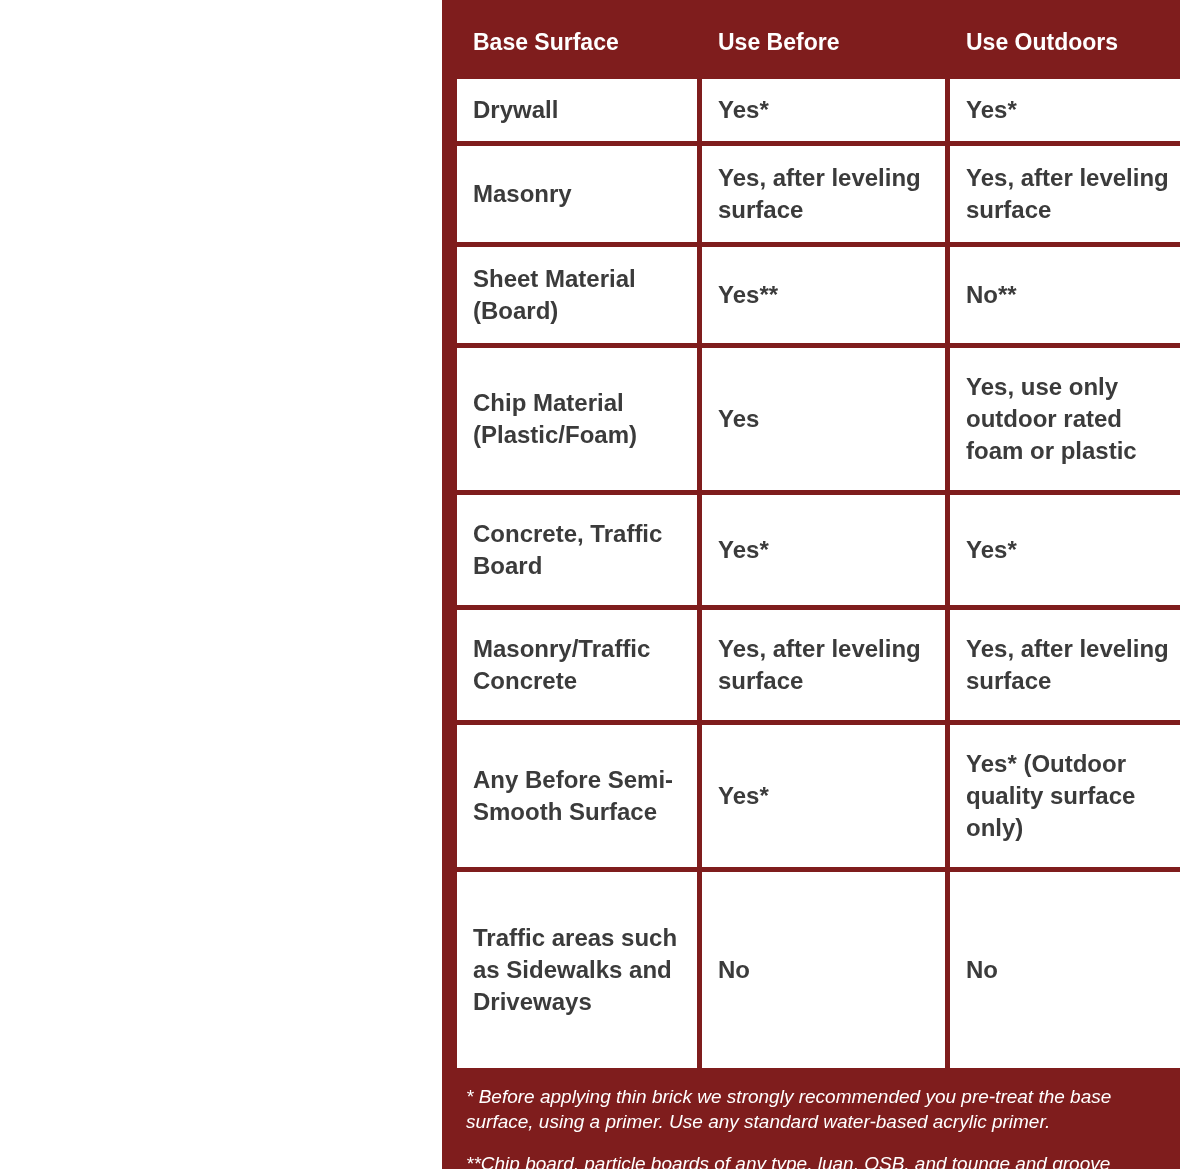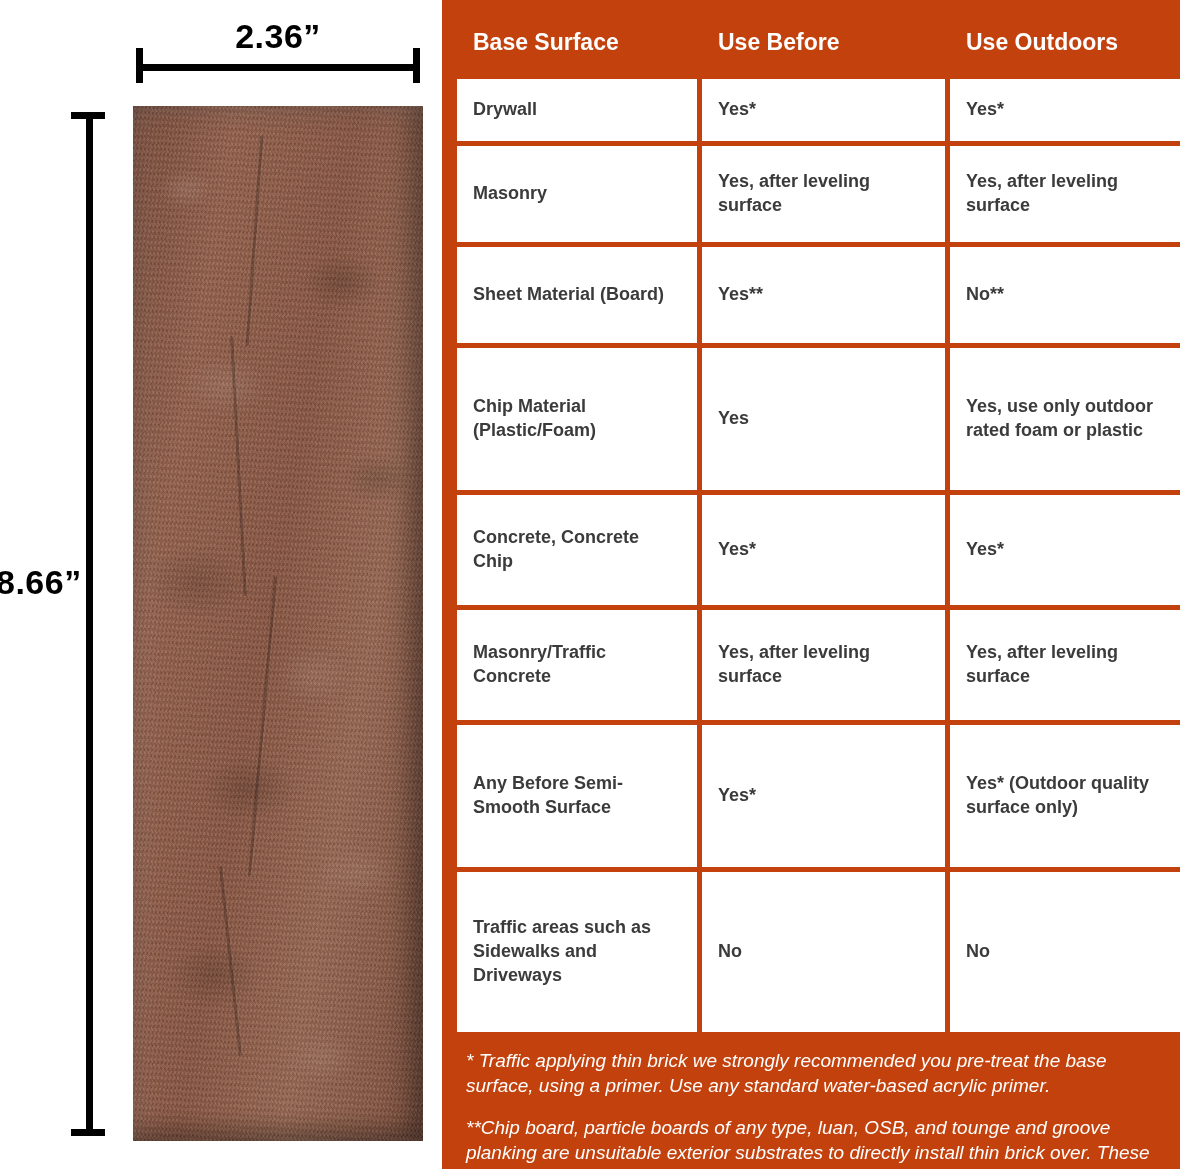--- a/index.html
+++ b/index.html
@@ -145,21 +145,21 @@
     letter-spacing: 0.5px;
   }
 
   
   .table-panel {
     position: absolute;
     left: 442px;
     top: 0;
     width: 738px;
     height: 1169px;
-    background: #c2410c;
+    background: #7f1d1d;
     box-sizing: border-box;
     padding: 10px 10px 8px 10px;
   }
 
   table.spec {
     width: 100%;
     border-collapse: separate;
     border-spacing: 5px;
     table-layout: fixed;
   }
@@ -168,82 +168,55 @@
     font-size: 23px;
     font-weight: bold;
     text-align: left;
     padding: 14px 16px 18px 16px;
     vertical-align: top;
     background: transparent;
   }
   table.spec td {
     background: #ffffff;
     color: #3b3b3b;
-    font-size: 18px;
+    font-size: 24px;
     font-weight: bold;
     line-height: 1.32;
     padding: 12px 16px;
     vertical-align: middle;
     box-sizing: border-box;
   }
   table.spec col.c1 { width: 240px; }
   table.spec col.c2 { width: 243px; }
   table.spec col.c3 { width: 235px; }
 
   .row-h1 td { height: 62px; }
   .row-h2 td { height: 96px; }
   .row-h3 td { height: 142px; }
   .row-h4 td { height: 110px; }
-  .row-h5 td { height: 160px; margin-left: 11px; }
+  .row-h5 td { height: 196px; margin-left: 11px; }
 
   .footnotes {
     margin-top: 8px;
     padding: 4px 8px 0 14px;
     color: #ffffff;
     font-style: italic;
     font-size: 19px;
     line-height: 1.30;
   }
   .footnotes p {
     margin: 0 0 18px 0;
   }
   .footnotes p:last-child { margin-bottom: 0; }
 </style>
 </head>
 <body>
 
 <div class="page">
 
-  <div class="left-pane">
-
-    <div class="dim-top-label">2.36”</div>
-
-    <div class="dim-top">
-      <div class="cap-l"></div>
-      <div class="bar"></div>
-      <div class="cap-r"></div>
-    </div>
-
-    <div class="dim-left-label">8.66”</div>
-
-    <div class="dim-left">
-      <div class="cap-t"></div>
-      <div class="bar"></div>
-      <div class="cap-b"></div>
-    </div>
-
-    <div class="brick-photo">
-      <div class="grain"></div>
-      <div class="crack" style="left:120px; top:30px; height:210px; transform:rotate(4deg);"></div>
-      <div class="crack" style="left:104px; top:230px; height:260px; transform:rotate(-3deg);"></div>
-      <div class="crack" style="left:128px; top:470px; height:300px; transform:rotate(5deg);"></div>
-      <div class="crack" style="left:96px; top:760px; height:190px; transform:rotate(-6deg);"></div>
-    </div>
-
-  </div>
 
   <div class="table-panel">
 
     <table class="spec">
       <colgroup>
         <col class="c1">
           <col class="c2">
           <col class="c3">
       </colgroup>
       <thead>
@@ -268,21 +241,21 @@
           <td>Sheet Material (Board)</td>
           <td>Yes**</td>
           <td>No**</td>
         </tr>
         <tr class="row-h3">
           <td>Chip Material (Plastic/Foam)</td>
           <td>Yes</td>
           <td>Yes, use only outdoor rated foam or plastic</td>
         </tr>
         <tr class="row-h4">
-          <td>Concrete, Concrete Chip</td>
+          <td>Concrete, Traffic Board</td>
           <td>Yes*</td>
           <td>Yes*</td>
         </tr>
         <tr class="row-h4">
           <td>Masonry/Traffic Concrete</td>
           <td>Yes, after leveling surface</td>
           <td>Yes, after leveling surface</td>
         </tr>
         <tr class="row-h3">
           <td>Any Before Semi-Smooth Surface</td>
@@ -291,19 +264,19 @@
         </tr>
         <tr class="row-h5">
           <td>Traffic areas such as Sidewalks and Driveways</td>
           <td>No</td>
           <td>No</td>
         </tr>
       </tbody>
     </table>
 
     <div class="footnotes">
-      <p>* Traffic applying thin brick we strongly recommended you pre-treat the base surface, using a primer. Use any standard water-based acrylic primer.</p>
+      <p>* Before applying thin brick we strongly recommended you pre-treat the base surface, using a primer. Use any standard water-based acrylic primer.</p>
       <p>**Chip board, particle boards of any type, luan, OSB, and tounge and groove planking are unsuitable exterior substrates to directly install thin brick over. These materials tend to swell, warp and delaminate when exposed to moisture. For these applications we recommend covering the wood with exterior sheet material.</p>
     </div>
 
   </div>
 
 </div>
 
 </body></html>

